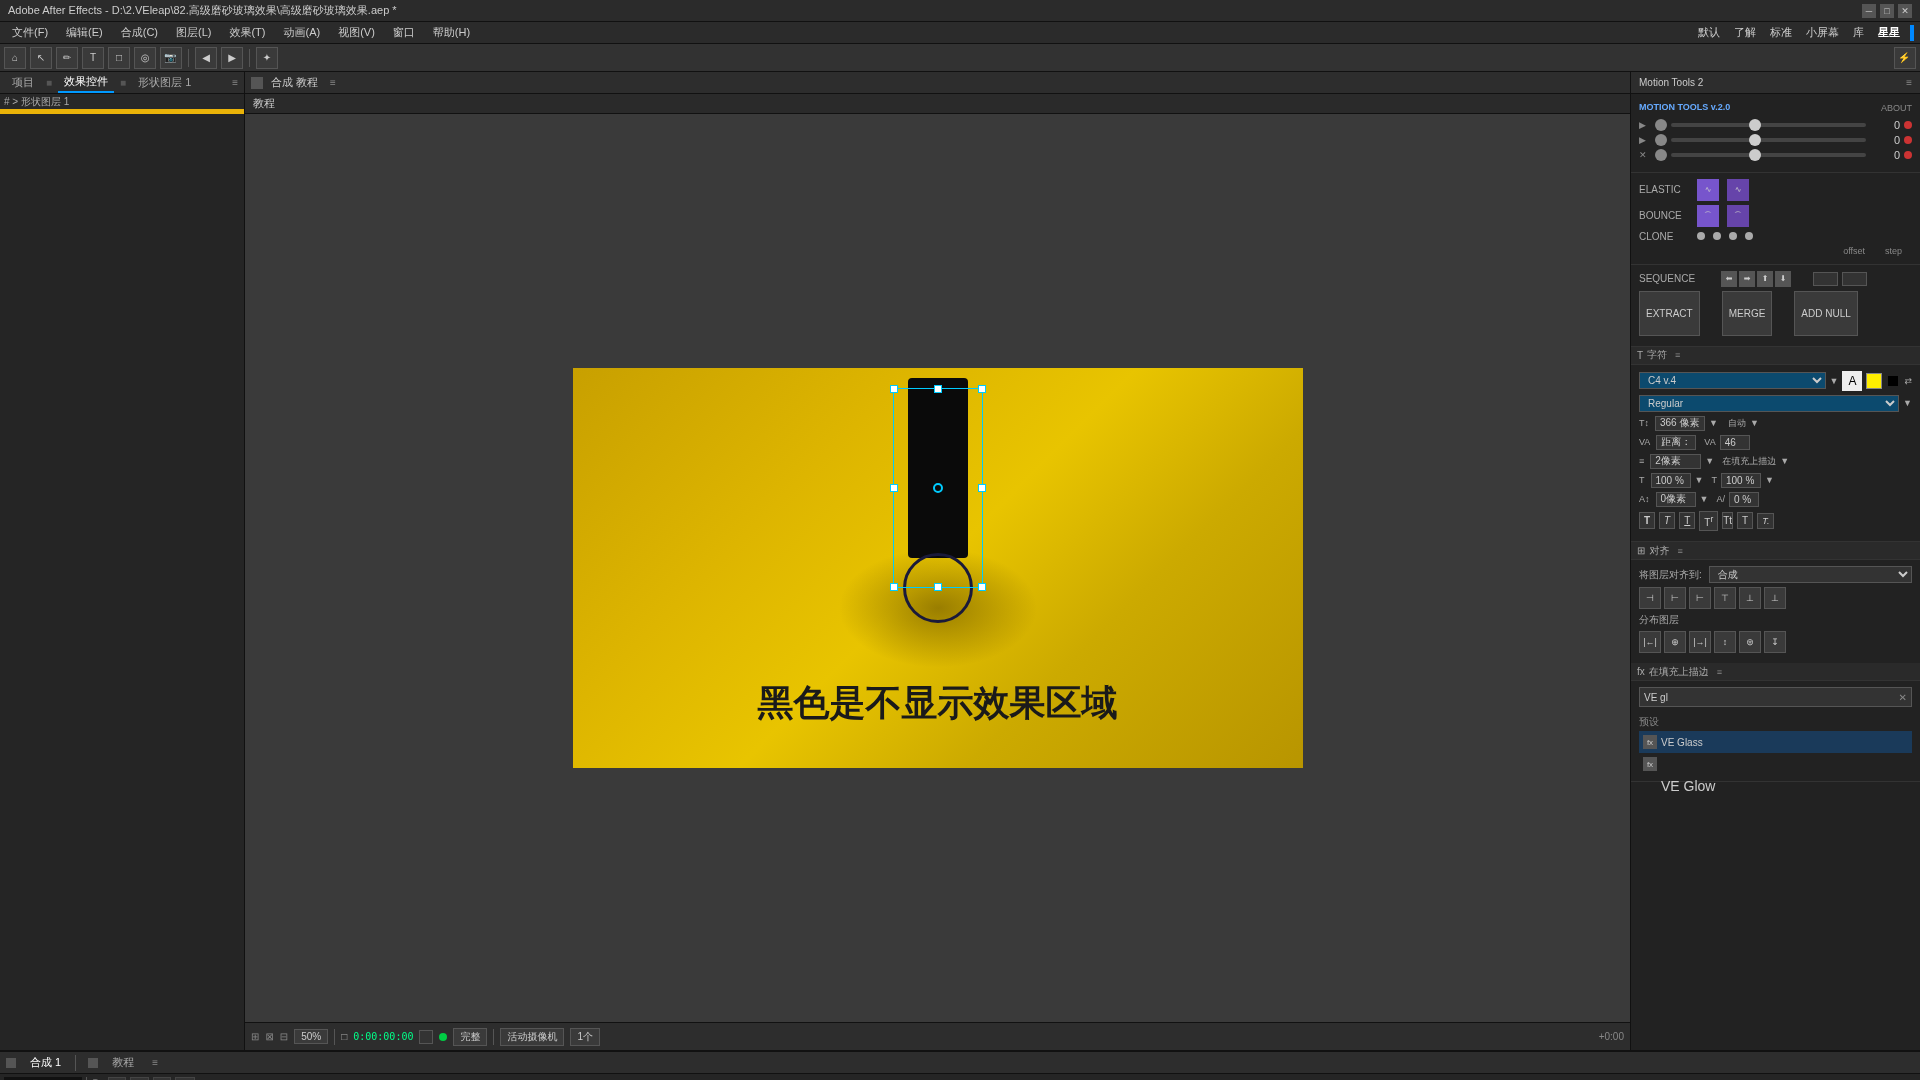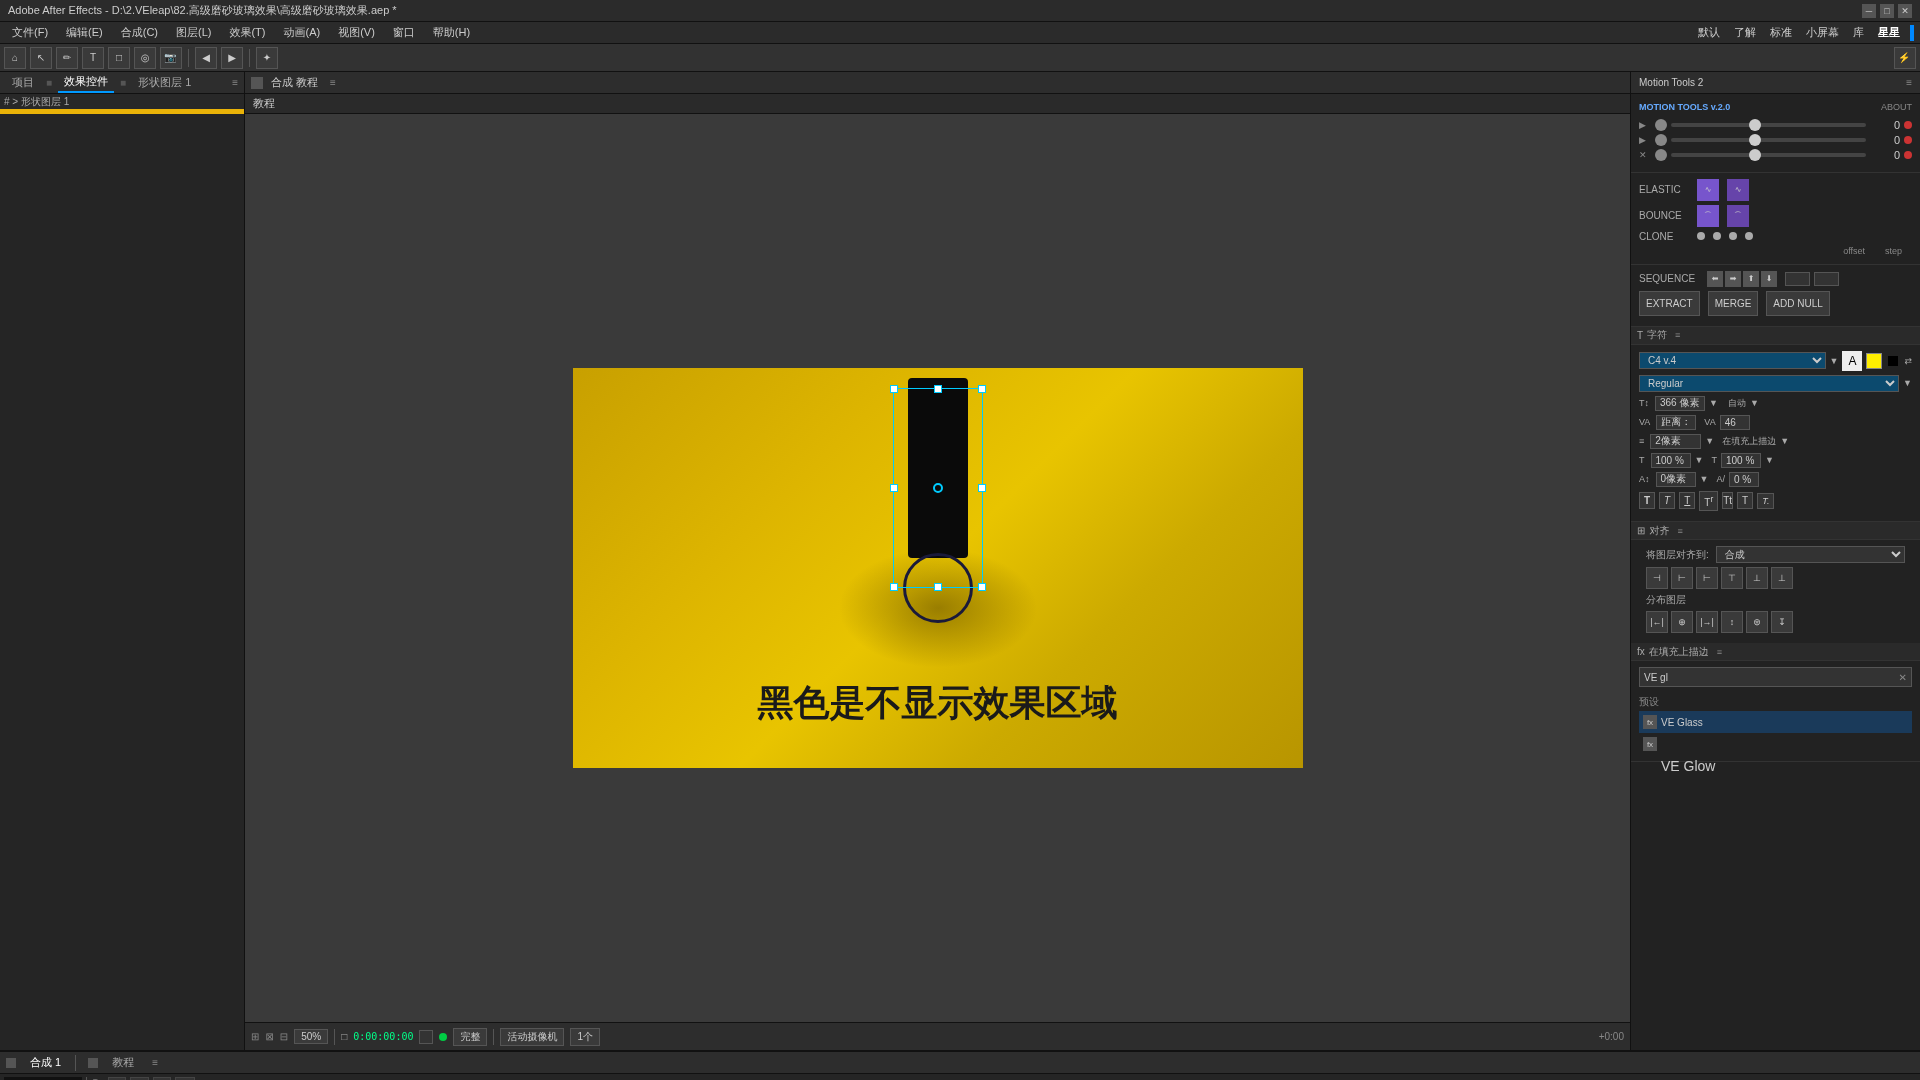--- a/index.html
+++ b/index.html
@@ -291,21 +291,21 @@
       justify-content: space-between;
       padding: 0 8px;
       border-bottom: 1px solid #111;
     }
     .motion-tools-section {
       padding: 8px;
       border-bottom: 1px solid #333;
     }
     .mt-header {
       display: flex;
-      align-items: flex-start;
+      align-items: flex-end;
       justify-content: space-between;
       margin-bottom: 6px;
       gap: 21px;
     }
     .mt-row {
       display: flex;
       align-items: center;
       margin-bottom: 3px;
       gap: 4px;
     }
@@ -376,30 +376,30 @@
       border-radius: 50%;
     }
 
     .sequence-section {
       padding: 6px 8px;
       border-bottom: 1px solid #333;
     }
     .seq-row {
       display: flex;
       align-items: center;
-      gap: 8px;
+      gap: 22px;
       margin-bottom: 4px;
     }
     .seq-label {
       font-size: 10px;
       color: #aaa;
       width: 60px;
     }
     .seq-btn {
-      padding: 6px 6px;
+      padding: 16px 6px;
       background: #3a3a3a;
       border: 1px solid #555;
       color: #ccc;
       font-size: 10px;
       cursor: pointer;
     }
     .seq-value {
       width: 25px;
       text-align: center;
       font-size: 11px;
@@ -480,21 +480,21 @@
       font-size: 10px;
       color: #ccc;
       padding: 1px 4px;
       background: #333;
       border: 1px solid #555;
       width: 50px;
     }
 
     
     .align-section {
-      padding: 6px 15px;
+      padding: 6px 8px;
     }
     .align-row {
       display: flex;
       align-items: center;
       gap: 3px;
       margin-bottom: 4px;
     }
     .align-btn {
       width: 22px;
       height: 22px;

